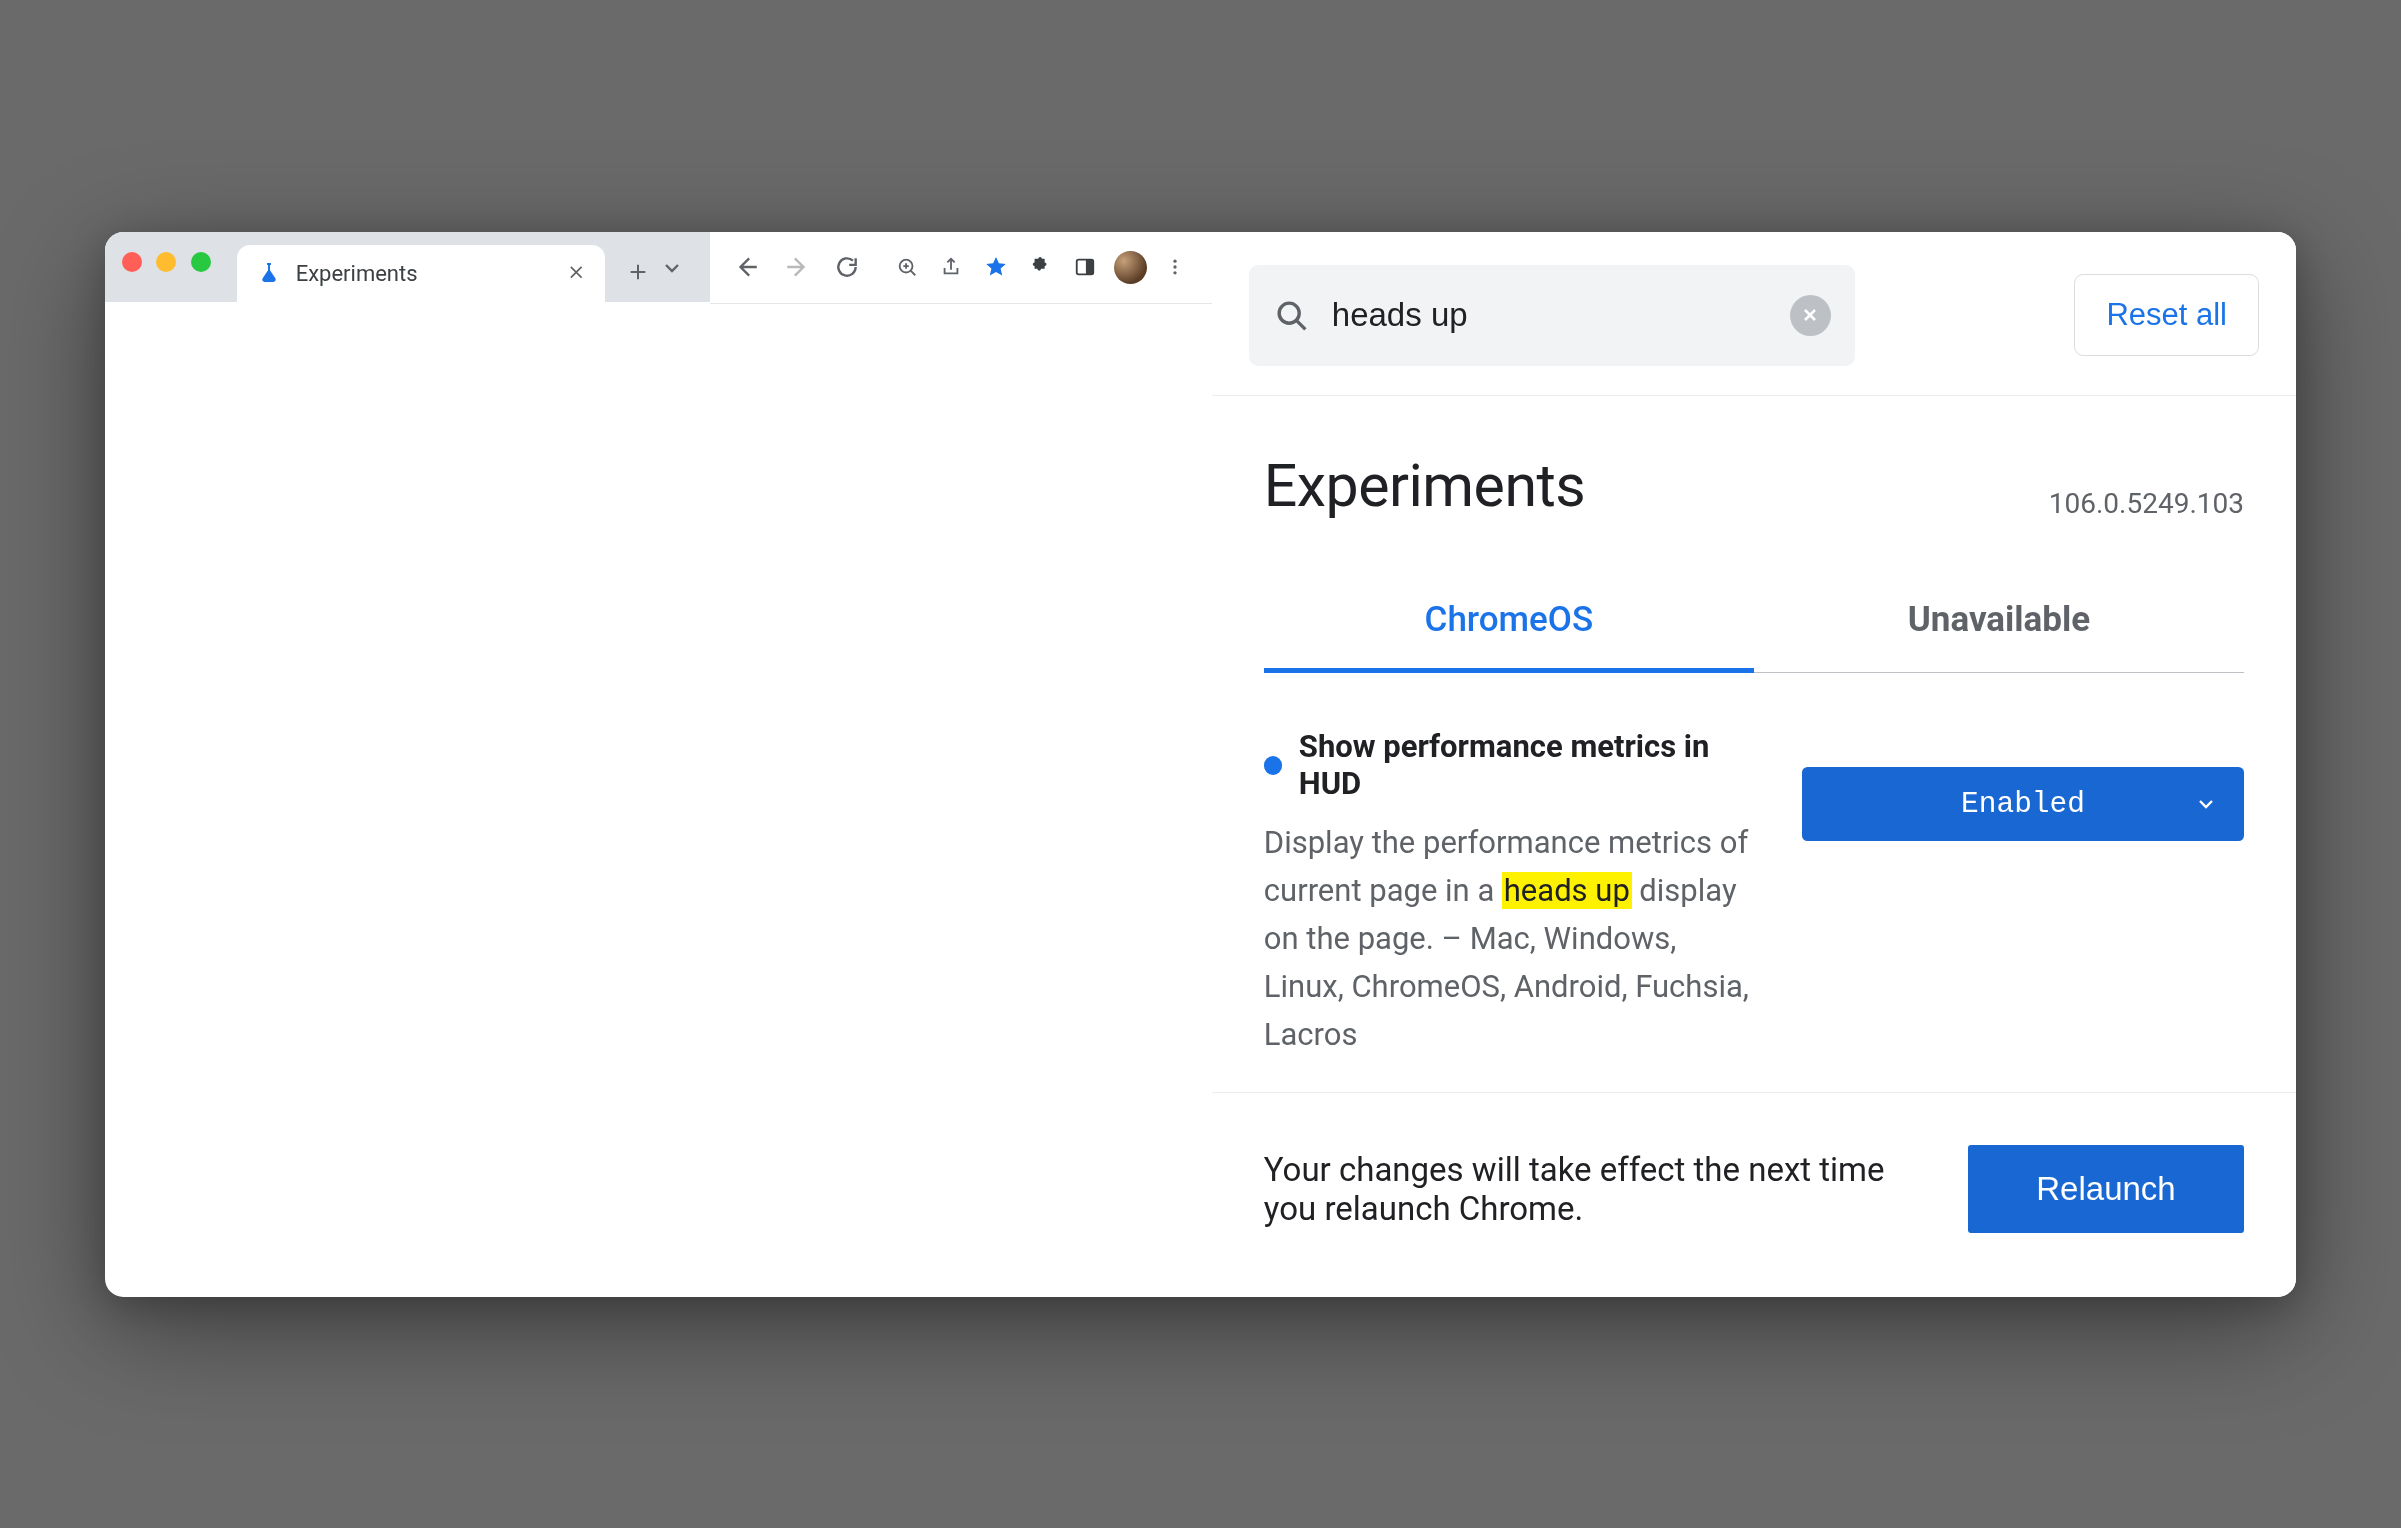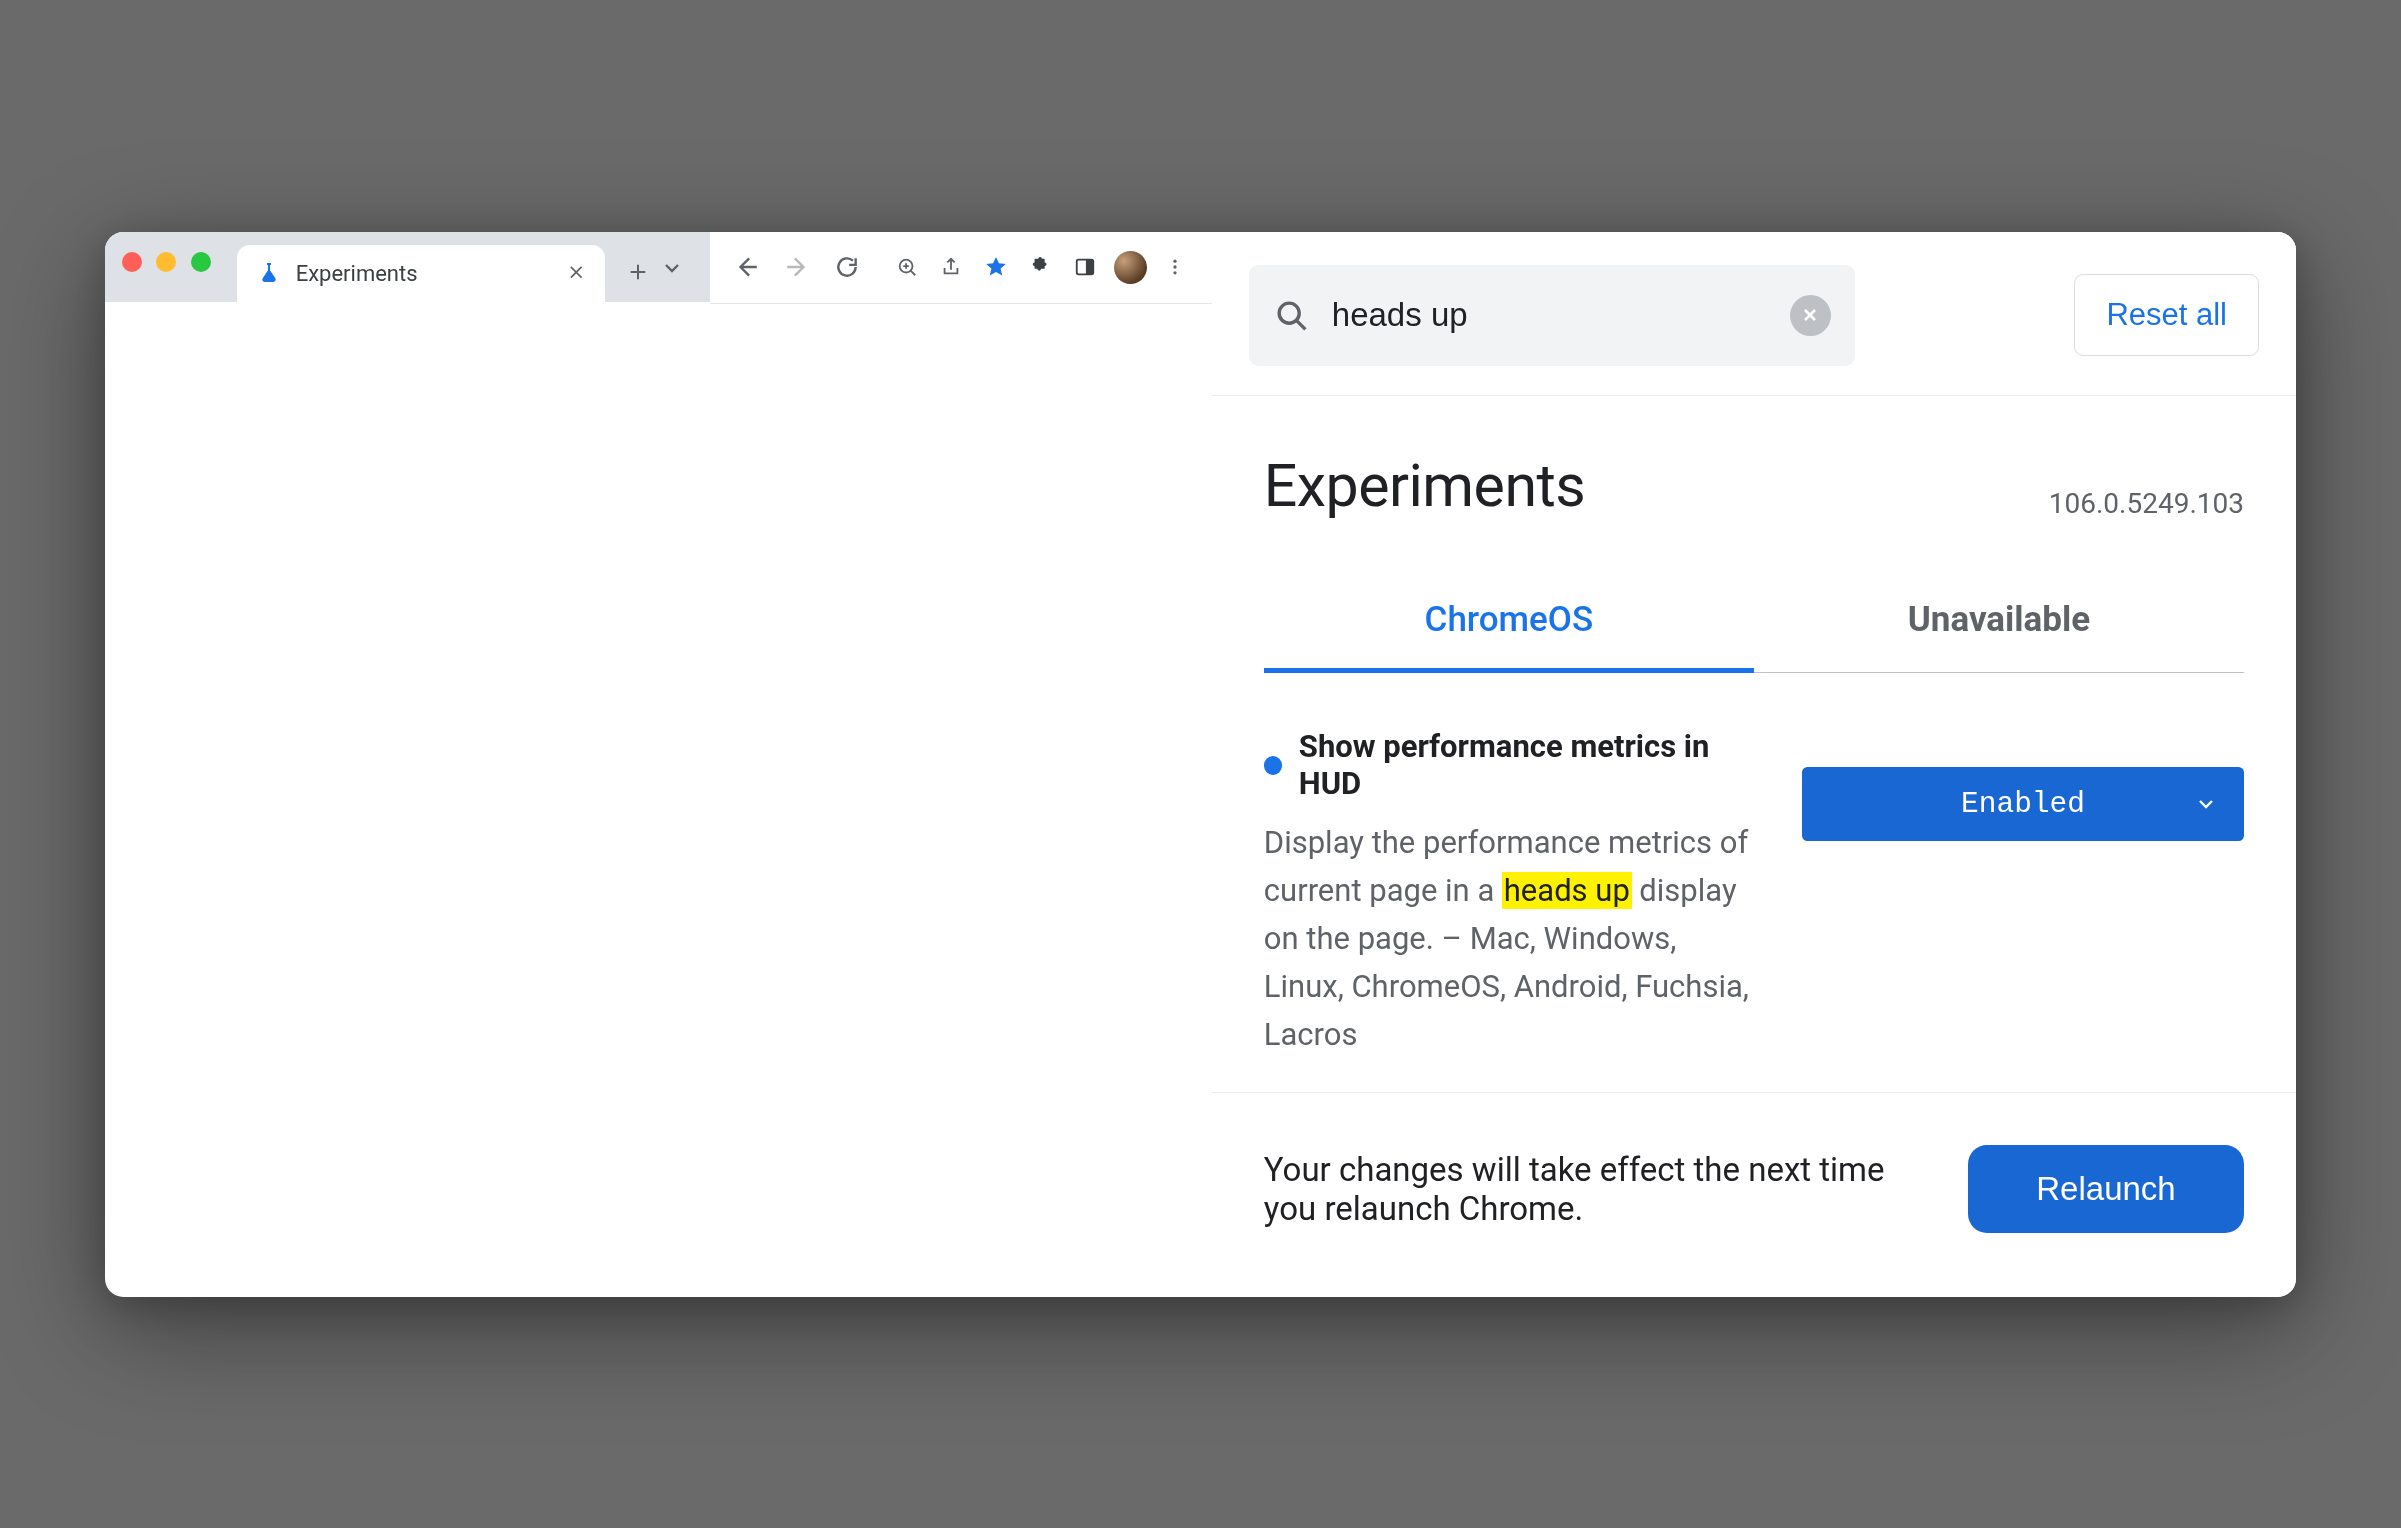--- a/index.html
+++ b/index.html
@@ -254,21 +254,21 @@
   .footer-text {
     font-size:33px;
     color:#202124;
   }
   .relaunch {
     margin-left:auto;
     height:88px; min-width:276px;
     padding:0 48px;
     background:var(--g-blue-dark);
     color:#fff; font-size:33px; font-weight:500;
-    border:none; border-radius:19px;
+    border:none; border-radius:3px;
   }
 
   
   .i { display:inline-flex; }
 </style>
 </head>
 <body>
 
 <div class="shadow">
 <div class="window">

